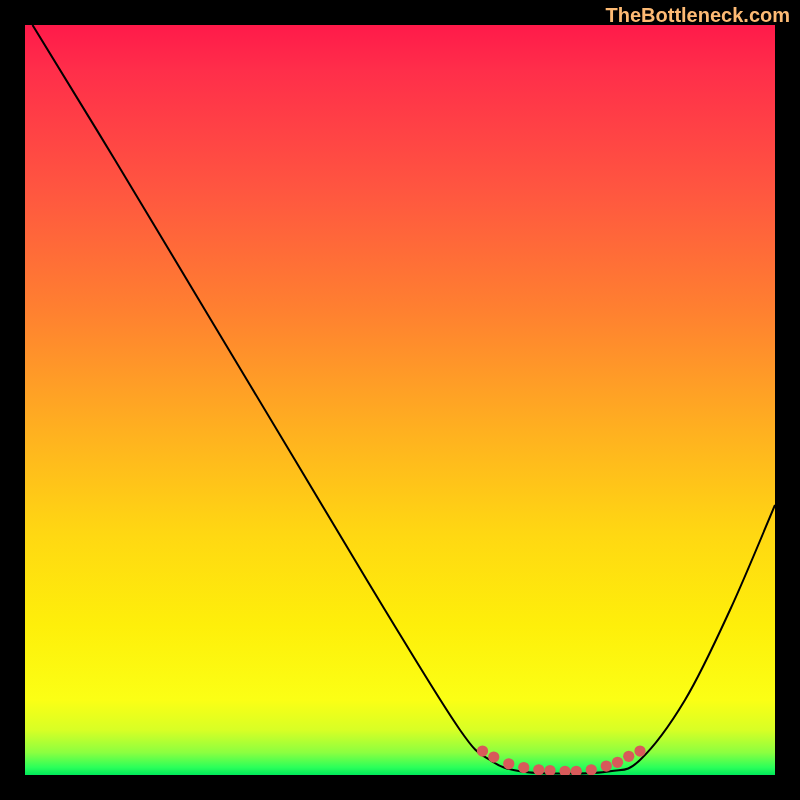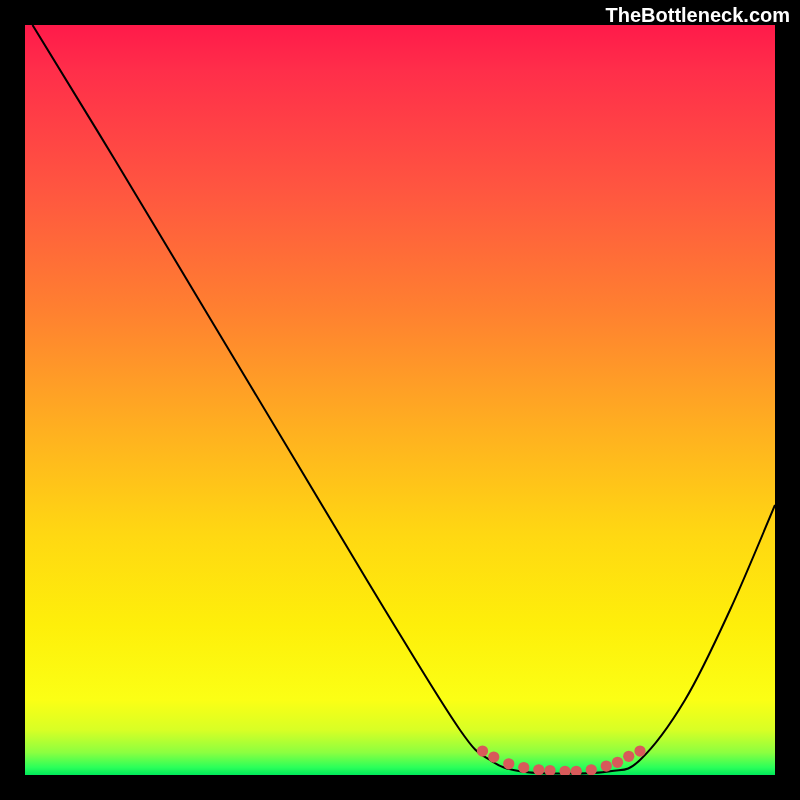--- a/index.html
+++ b/index.html
@@ -8,21 +8,21 @@
     height: 800px;
     background: #000;
     position: relative;
     font-family: Arial, sans-serif;
     overflow: hidden;
   }
   .watermark {
     position: absolute;
     top: 4px;
     right: 10px;
-    color: #ffffff;
+    color: #fdba74;
     font-size: 20px;
     font-weight: bold;
     z-index: 10;
   }
   .plot-area {
     position: absolute;
     left: 25px;
     top: 25px;
     width: 750px;
     height: 750px;

